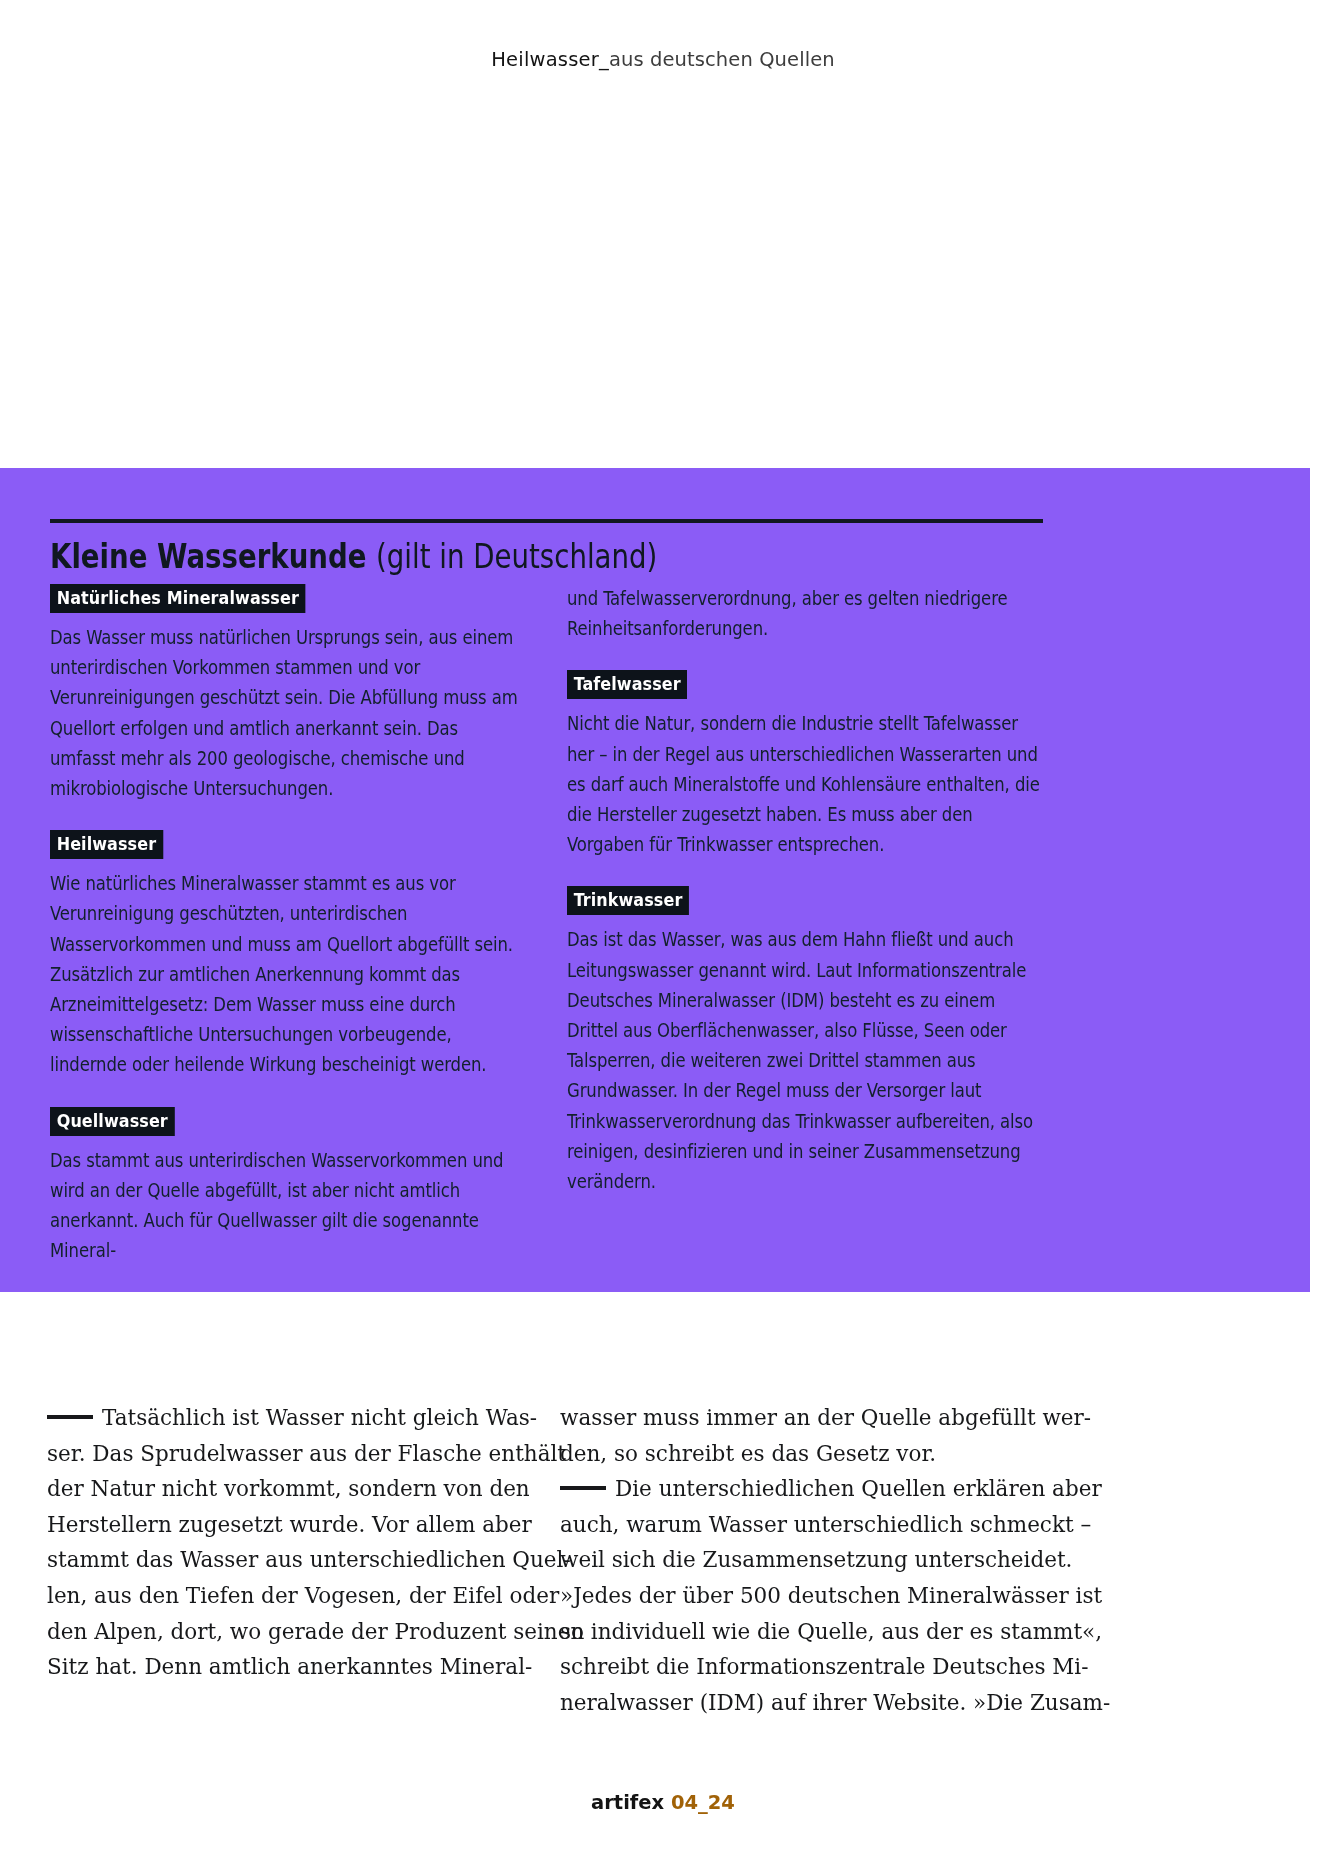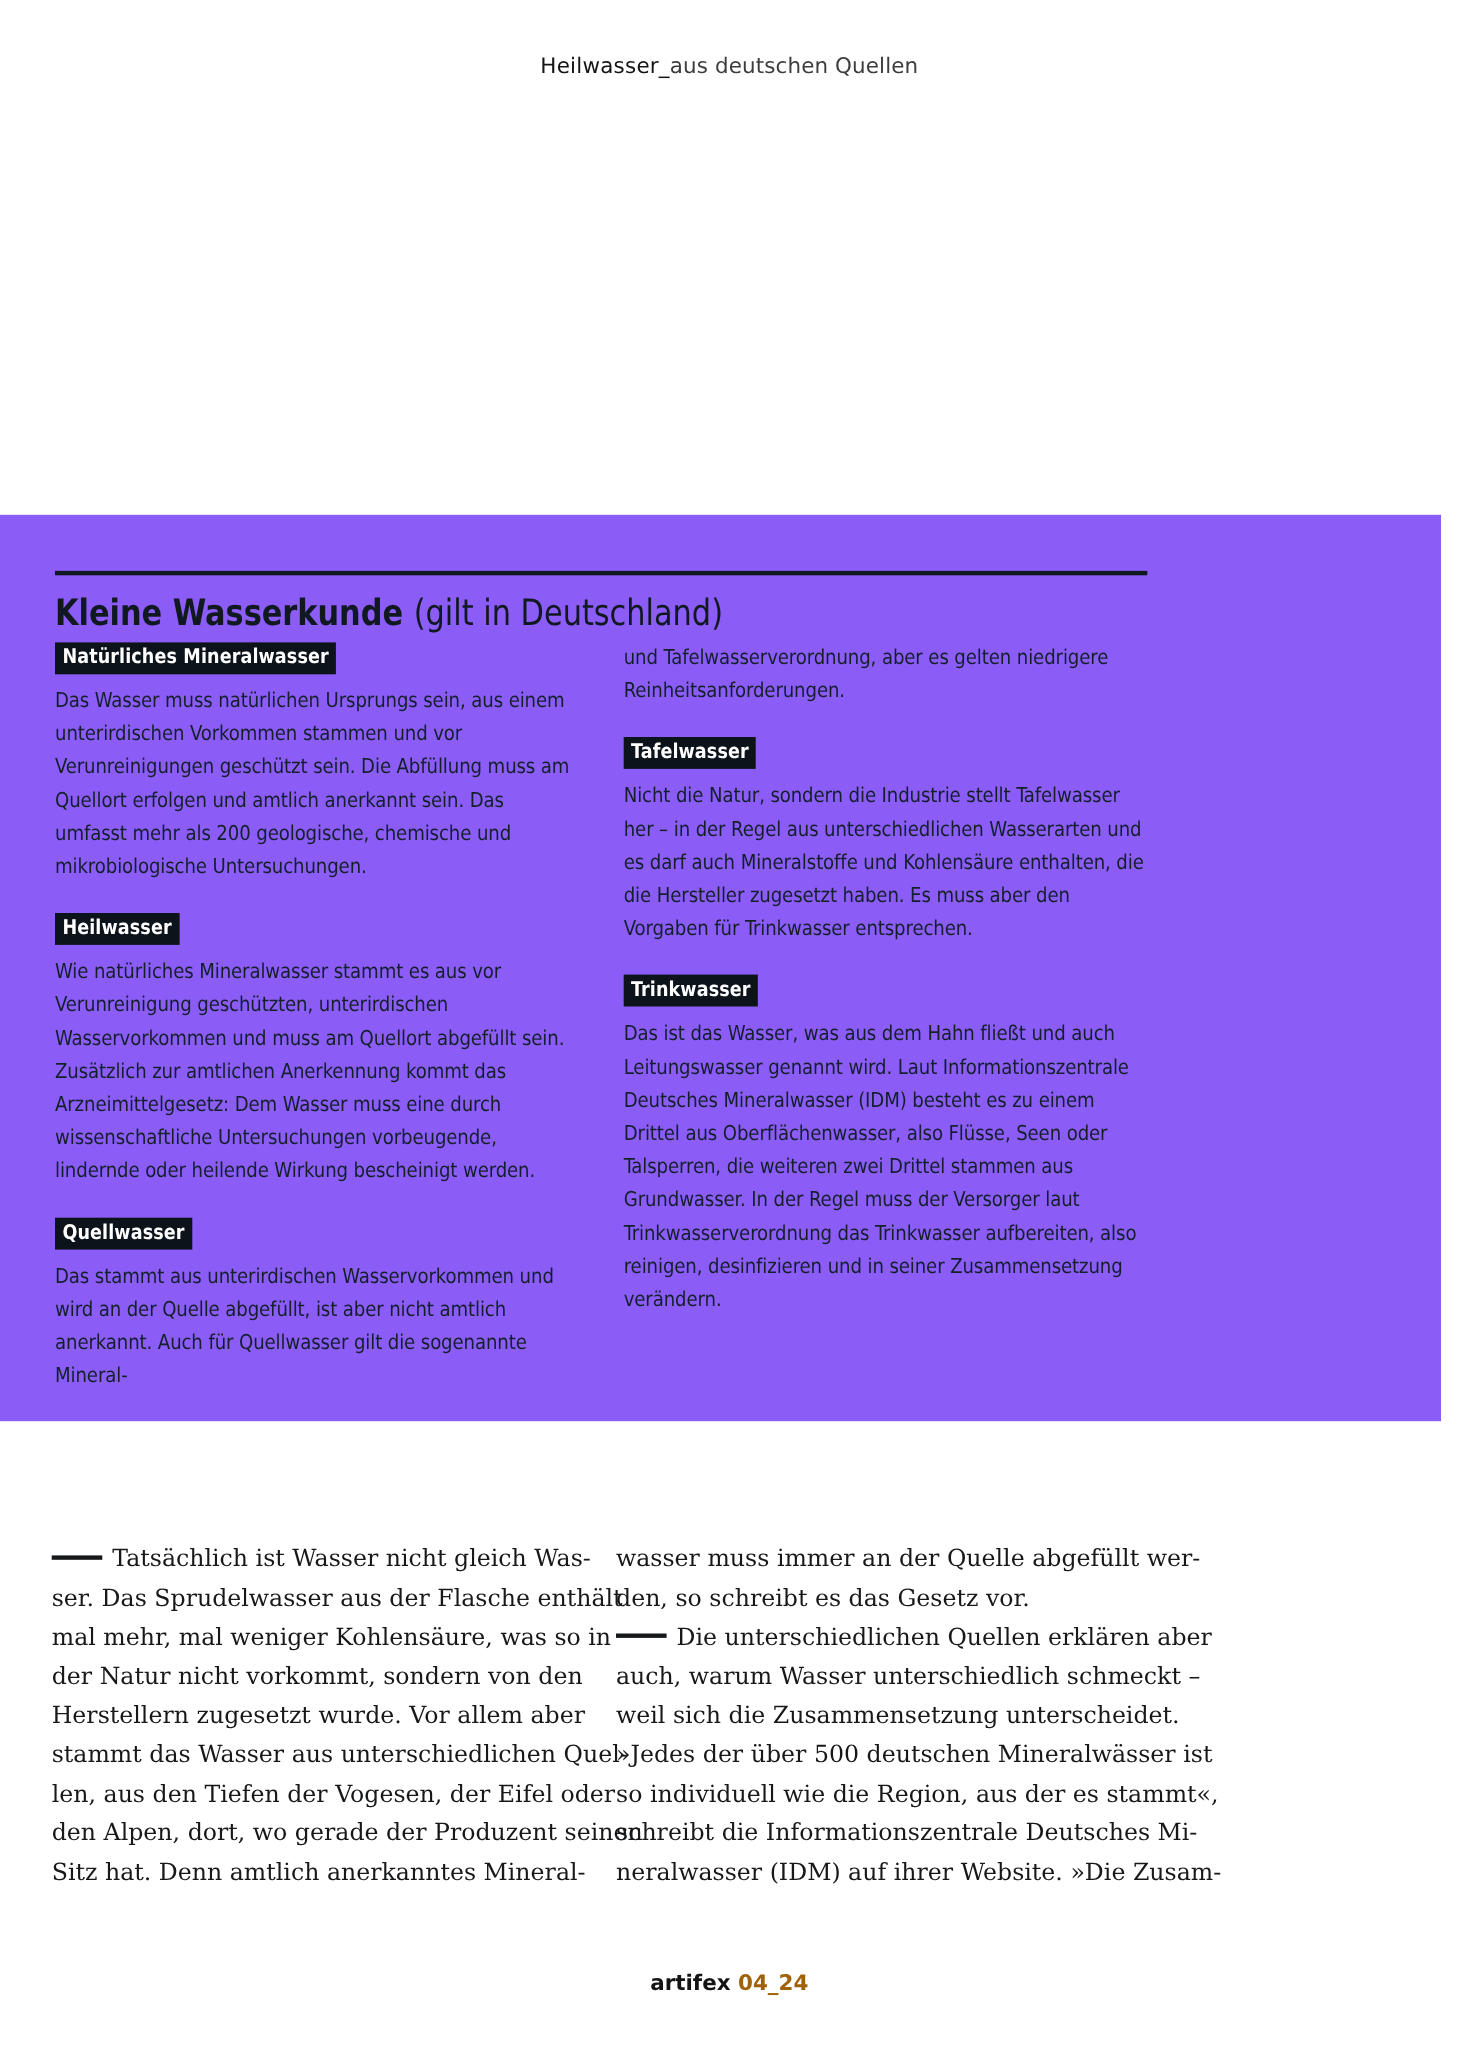--- a/index.html
+++ b/index.html
@@ -217,39 +217,38 @@
     </div>
   </div>
 </div>
 
 <div class="article">
 
   <div class="art-col left">
     <p class="art-p">
       <span class="art-line"><span class="dash"></span><span>Tatsächlich ist Wasser nicht gleich Was-</span></span>
       <span class="art-line">ser. Das Sprudelwasser aus der Flasche enthält</span>
-      <span class="art-line">mal mehr, mal weniger Kohlensäure, was so in</span>
       <span class="art-line">der Natur nicht vorkommt, sondern von den</span>
       <span class="art-line">Herstellern zugesetzt wurde. Vor allem aber</span>
       <span class="art-line">stammt das Wasser aus unterschiedlichen Quel-</span>
       <span class="art-line">len, aus den Tiefen der Vogesen, der Eifel oder</span>
       <span class="art-line">den Alpen, dort, wo gerade der Produzent seinen</span>
       <span class="art-line">Sitz hat. Denn amtlich anerkanntes Mineral-</span>
     </p>
   </div>
 
   <div class="art-col right">
     <p class="art-p">
       <span class="art-line">wasser muss immer an der Quelle abgefüllt wer-</span>
       <span class="art-line">den, so schreibt es das Gesetz vor.</span>
       <span class="art-line"><span class="dash"></span><span>Die unterschiedlichen Quellen erklären aber</span></span>
       <span class="art-line">auch, warum Wasser unterschiedlich schmeckt –</span>
       <span class="art-line">weil sich die Zusammensetzung unterscheidet.</span>
       <span class="art-line">»Jedes der über 500 deutschen Mineralwässer ist</span>
-      <span class="art-line">so individuell wie die Region, aus der es stammt«,</span>
+      <span class="art-line">so individuell wie die Quelle, aus der es stammt«,</span>
       <span class="art-line">schreibt die Informationszentrale Deutsches Mi-</span>
       <span class="art-line">neralwasser (IDM) auf ihrer Website. »Die Zusam-</span>
     </p>
   </div>
 </div>
 
 <div class="footer">
   <span class="ft-bold">artifex </span><span class="ft-rest">04_24</span>
 </div>
 

